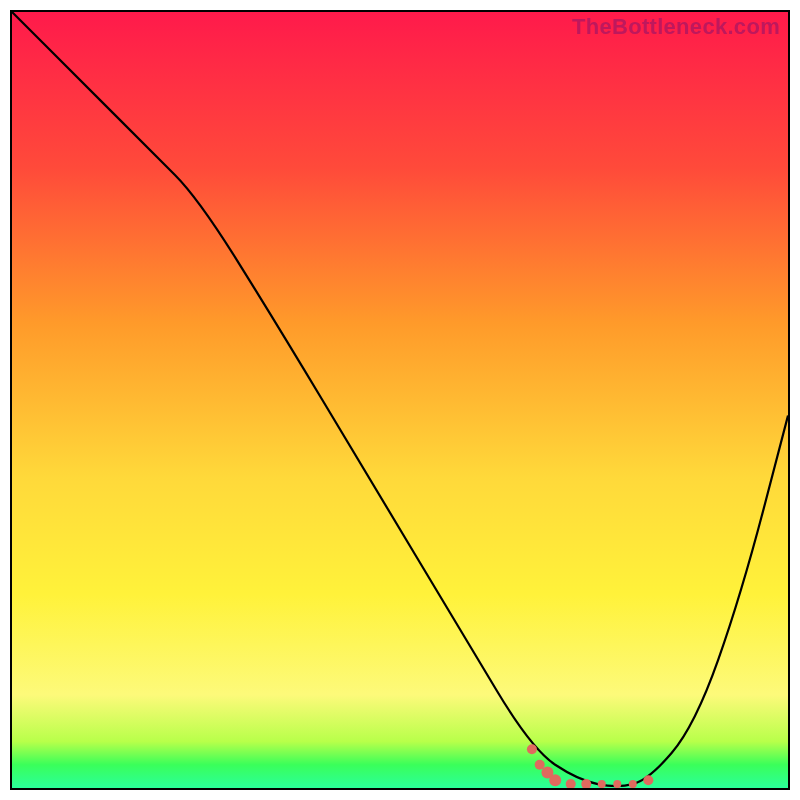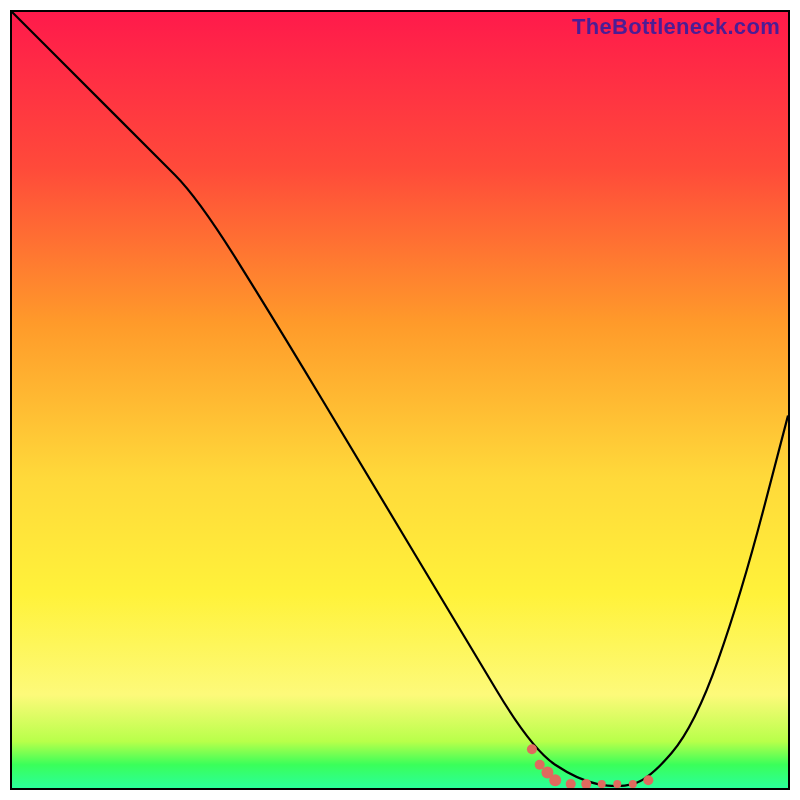--- a/index.html
+++ b/index.html
@@ -20,21 +20,21 @@
     border: 2px solid #000;
     box-sizing: border-box;
     overflow: hidden;
   }
   .watermark {
     position: absolute;
     top: 14px;
     right: 20px;
     font-size: 22px;
     font-weight: bold;
-    color: #4c1d95;
+    color: #be185d;
     letter-spacing: 0.3px;
     font-family: Arial, sans-serif;
     z-index: 3;
   }
   svg {
     display: block;
   }
 </style>
 </head>
 <body>

